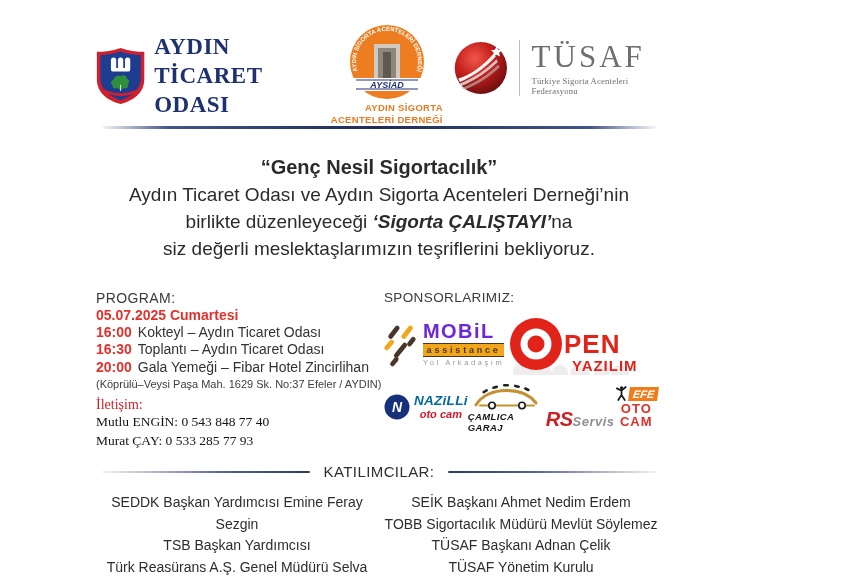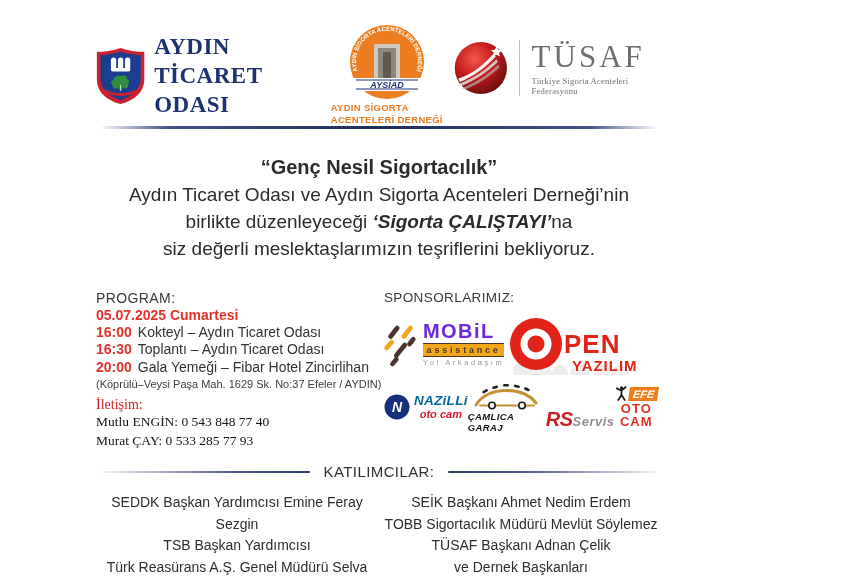--- a/index.html
+++ b/index.html
@@ -10,21 +10,21 @@
   }
   .page{width:758px;height:580px;position:relative;}
 
   
   .logos{display:flex;justify-content:space-between;align-items:flex-start;
          padding:26px 100px 0 96px;height:96px;}
   .ato{display:flex;align-items:center;gap:9px;margin-top:6px;}
   .ato-text{font-family:"Liberation Serif",serif;font-weight:bold;color:#1e3272;
             font-size:23px;line-height:29px;letter-spacing:.5px;}
   .aysiad{display:flex;flex-direction:column;align-items:center;width:150px;margin-top:-2px;}
-  .ays-cap{margin-top:2px;text-align:left;color:#e87b22;font-weight:bold;
+  .ays-cap{margin-top:2px;text-align:right;color:#e87b22;font-weight:bold;
            font-size:9.5px;line-height:11.5px;letter-spacing:.3px;}
   .tusaf{display:flex;align-items:center;margin-top:10px;}
   .tusaf-divider{width:1px;height:56px;background:#b9bcc0;margin:0 12px 0 10px;}
   .tusaf-name{font-family:"Liberation Serif",serif;font-size:31px;line-height:32px;
               color:#6d6e71;letter-spacing:3px;}
   .tusaf-sub{font-family:"Liberation Serif",serif;font-size:8.6px;color:#6d6e71;
              margin-top:3px;letter-spacing:.2px;}
 
   .rule{height:2.5px;margin:4px 102px 0 102px;border-radius:2px;
     background:linear-gradient(to right,rgba(70,85,130,.05),#44548a 12%,#1f2c58 50%,#44548a 88%,rgba(70,85,130,.05));}
@@ -284,17 +284,18 @@
       <div>SEDDK Başkan Yardımcısı Emine Feray Sezgin</div>
       <div>TSB Başkan Yardımcısı</div>
       <div>Türk Reasürans A.Ş. Genel Müdürü Selva Eren</div>
       <div>DASK Genel Sekreteri Serpil Günal</div>
       <div>SAİK Başkanı Levent Korkut</div>
     </div>
     <div class="pcol">
       <div>SEİK Başkanı Ahmet Nedim Erdem</div>
       <div>TOBB Sigortacılık Müdürü Mevlüt Söylemez</div>
       <div>TÜSAF Başkanı Adnan Çelik</div>
+      <div>TÜSAF Yönetim Kurulu</div>
       <div>ve Dernek Başkanları</div>
     </div>
   </section>
 
 </div>
 
 </body></html>

